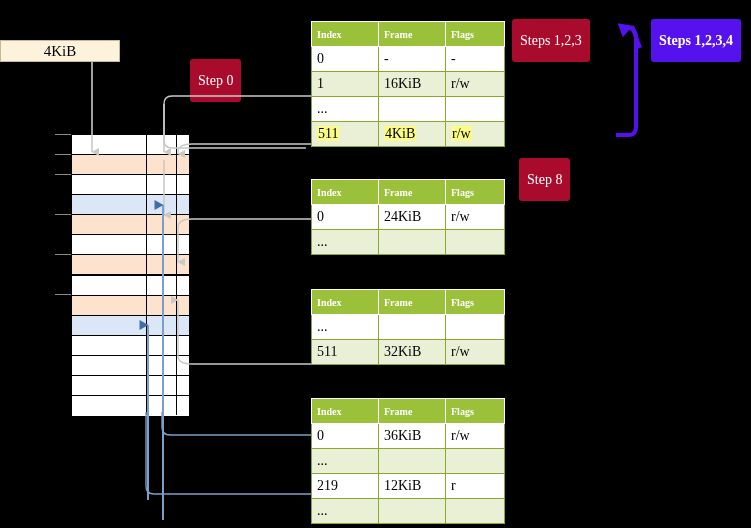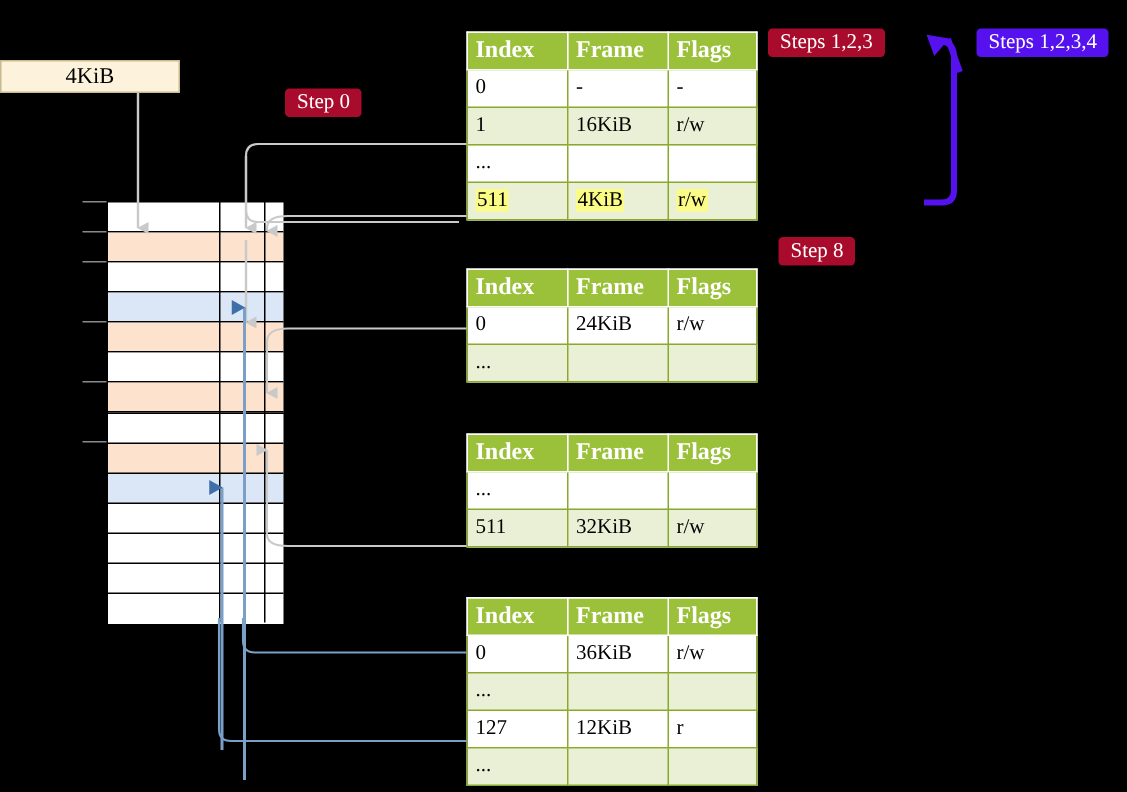--- a/index.html
+++ b/index.html
@@ -33,24 +33,24 @@
   .badge {
     position: absolute;
     color: #ffffff;
     font-family: "Liberation Serif", serif;
     font-size: 14px;
     line-height: 19px;
     text-align: center;
     border-radius: 3px;
     box-sizing: border-box;
     white-space: nowrap;
-    padding: 0 8px;
+    padding: 12px 8px;
   }
   .badge-dark-red { background: #a80b2b; }
-  .badge-blue     { background: #5511ee; }
+  .badge-blue     { background: #5511ee; font-weight: bold; }
 
   
   #memgrid {
     position: absolute;
     left: 71px;
     top: 134px;
     width: 119px;
     height: 281px;
     border: 1px solid #000;
     box-sizing: border-box;
@@ -88,21 +88,21 @@
     background: #ffffff;
     border: 1px solid #8aa82b;
   }
   .ptable th {
     background: #9bc03a;
     color: #ffffff;
     font-weight: bold;
     text-align: left;
     padding: 2px 5px;
     border: 1px solid #ffffff;
-    font-size: 16px;
+    font-size: 10px;
     height: 20px;
   }
   .ptable td {
     padding: 2px 5px;
     border: 1px solid #8aa82b;
     color: #000000;
     height: 20px;
     vertical-align: middle;
   }
   .ptable tr.alt td { background: #eaf0d5; }
@@ -252,21 +252,21 @@
         <td>0</td>
         <td>36KiB</td>
         <td>r/w</td>
       </tr>
       <tr class="alt">
         <td>...</td>
         <td></td>
         <td></td>
       </tr>
       <tr>
-        <td>127</td>
+        <td>219</td>
         <td>12KiB</td>
         <td>r</td>
       </tr>
       <tr class="alt">
         <td>...</td>
         <td></td>
         <td></td>
       </tr>
     </tbody>
   </table>

